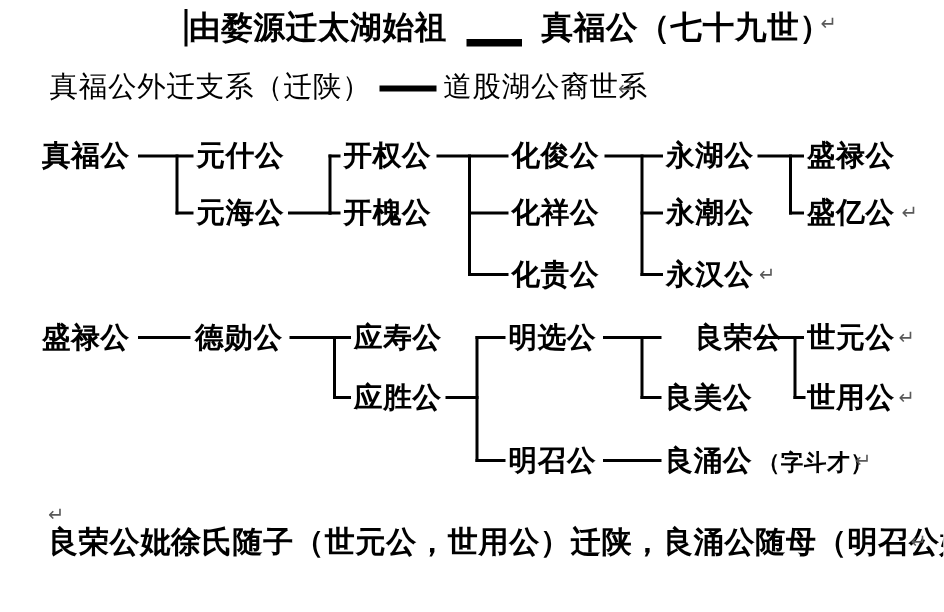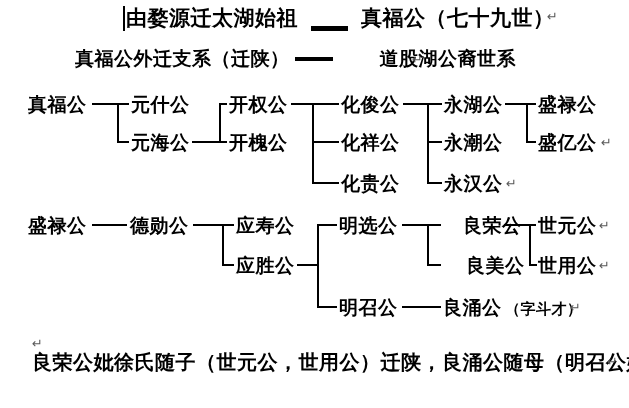--- a/index.html
+++ b/index.html
@@ -5,21 +5,21 @@
   html,body{margin:0;padding:0;background:#fff;}
   #page{
     position:relative;width:629px;height:408px;background:#ffffff;
     font-family:"Liberation Serif","DejaVu Serif",serif;color:#000;overflow:hidden;
   }
   .titlebar{position:absolute;left:123px;top:5px;display:flex;align-items:flex-end;white-space:nowrap;}
   .cursor{width:2px;height:25px;background:#000;margin-right:1px;}
   .ttext{font-size:21px;font-weight:bold;letter-spacing:0.5px;line-height:26px;}
   .tdash{width:37px;height:5px;background:#000;margin:0 13px;}
   .subbar{position:absolute;left:33px;top:47px;display:flex;align-items:center;white-space:nowrap;}
-  .stext{font-size:19px;font-weight:bold;letter-spacing:0.5px;line-height:24px;margin-left:42px;}
+  .stext{font-size:19px;font-weight:normal;letter-spacing:0.5px;line-height:24px;}
   .sdash{width:38px;height:4px;background:#000;margin:0 5px;}
   .node{
     position:absolute;font-size:19px;font-weight:bold;line-height:20px;
     white-space:nowrap;letter-spacing:0.5px;
   }
   .node.small{font-size:15px;line-height:18px;}
   .hline{position:absolute;height:2px;background:#000;}
   .vline{position:absolute;width:2px;background:#000;}
   .pmark{position:absolute;font-size:13px;line-height:13px;color:#595959;
     font-family:"DejaVu Sans",sans-serif;}
@@ -82,21 +82,21 @@
   <span class="pmark" style="left:601px;top:136px;">↵</span>
   <span class="pmark" style="left:506px;top:177px;">↵</span>
 
   <span class="node" style="left:28px;top:216px;">盛禄公</span>
   <span class="node" style="left:130px;top:216px;">德勋公</span>
   <span class="node" style="left:236px;top:216px;">应寿公</span>
   <span class="node" style="left:236px;top:256px;">应胜公</span>
   <span class="node" style="left:339px;top:216px;">明选公</span>
   <span class="node" style="left:339px;top:298px;">明召公</span>
   <span class="node" style="left:443px;top:216px;margin-left:20px;">良荣公</span>
-  <span class="node" style="left:466px;top:256px;text-align:center;">良美公</span>
+  <span class="node" style="left:443px;top:256px;text-align:center;">良美公</span>
   <span class="node" style="left:538px;top:216px;">世元公</span>
   <span class="node" style="left:538px;top:256px;">世用公</span>
   <span class="node" style="left:443px;top:298px;">良涌公</span>
   <span class="node small" style="left:505px;top:300px;">（字斗才）</span>
 
   <div class="hline" style="left:92px;top:224px;width:35px;"></div>
   <div class="hline" style="left:193px;top:224px;width:41px;"></div>
   <div class="vline" style="left:222px;top:224px;height:42px;"></div>
   <div class="hline" style="left:222px;top:264px;width:12px;"></div>
   <div class="hline" style="left:297px;top:264px;width:22px;"></div>

